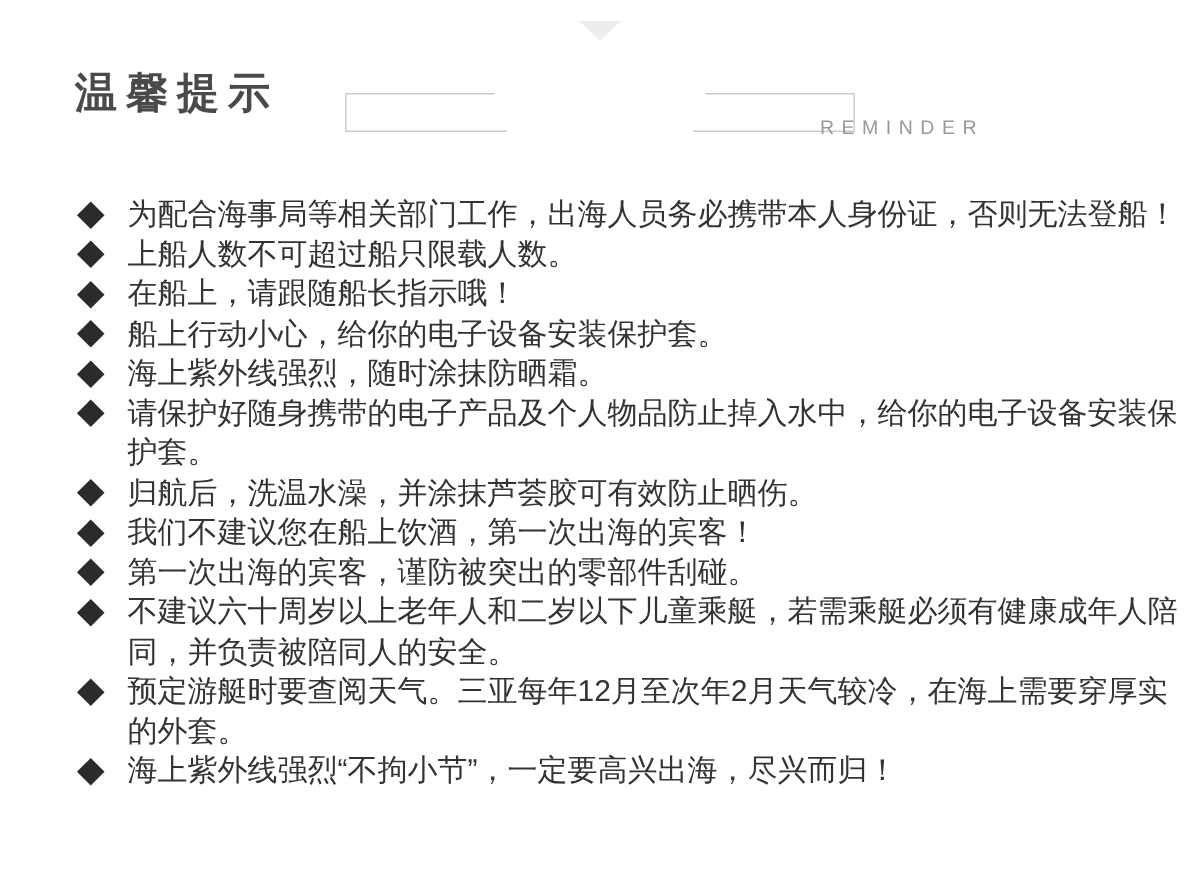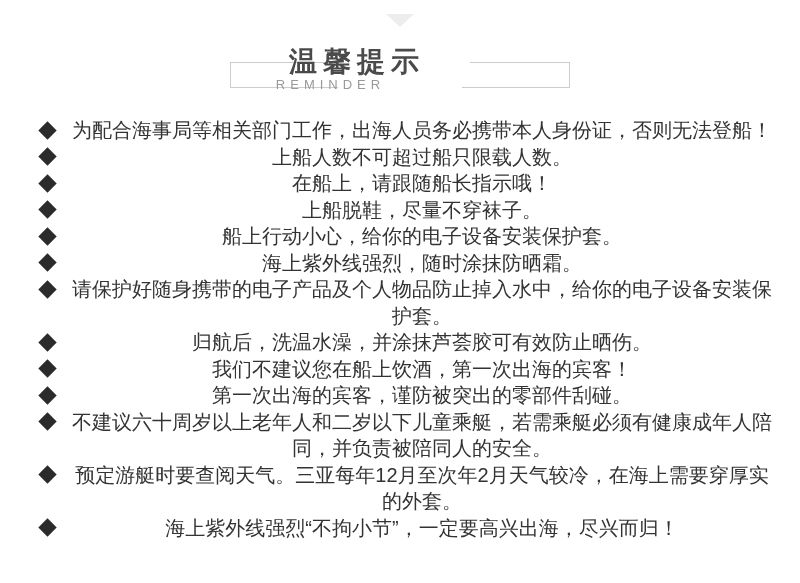--- a/index.html
+++ b/index.html
@@ -23,52 +23,51 @@
     width: 0; height: 0;
     border-left: 14px solid transparent;
     border-right: 14px solid transparent;
     border-top: 13px solid var(--triangle, #ededed);
   }
   
   .header { position: absolute; top: 0; left: 0; width: 800px; height: 110px; }
   .title {
     position: absolute;
     top: 43px; left: 0; width: 708px;
-    text-align: center;
     font-size: 28px;
     font-weight: bold;
     letter-spacing: 6px;
     text-indent: 6px;
     color: var(--title, #4a4a4a);
+    padding-left: 44px;
   }
   .subtitle {
     position: absolute;
     top: 77px; left: 0; width: 656px;
-    text-align: center;
+    text-align: right;
     font-size: 13px;
     letter-spacing: 5px;
     text-indent: 5px;
     color: var(--subtitle, #999999);
   }
   .hline { position: absolute; height: 1px; background: var(--line, #cccccc); }
   .vline { position: absolute; width: 1px;  background: var(--line, #cccccc); }
   .l-tl { left: 230px; top: 62px; width: 100px; }
   .l-tr { left: 470px; top: 62px; width: 100px; }
   .l-bl { left: 230px; top: 87px; width: 108px; }
   .l-br { left: 462px; top: 87px; width: 108px; }
   .l-vl { left: 230px; top: 62px; height: 26px; }
   .l-vr { left: 569px; top: 62px; height: 26px; }
   
   .list {
     position: absolute;
     top: 117px; left: 38px;
     width: 734px;
-    margin: 0; padding: 0;
+    margin: 13px; padding: 0;
     list-style: none;
-    text-align: center;
   }
   .item {
     display: flex;
     align-items: flex-start;
     color: var(--text, #333333);
     font-size: 20px;
     line-height: 26.5px;
   }
   .marker-box {
     flex: 0 0 18px;
@@ -118,26 +117,20 @@
     <span class="item-text">上船人数不可超过船只限载人数。</span>
   </li>
 
   <li class="item">
     <span class="marker-box">
       <span class="diamond"></span>
     </span>
     <span class="item-text">在船上，请跟随船长指示哦！</span>
   </li>
 
-  <li class="item">
-    <span class="marker-box">
-      <span class="diamond"></span>
-    </span>
-    <span class="item-text">上船脱鞋，尽量不穿袜子。</span>
-  </li>
 
   <li class="item">
     <span class="marker-box">
       <span class="diamond"></span>
     </span>
     <span class="item-text">船上行动小心，给你的电子设备安装保护套。</span>
   </li>
 
   <li class="item">
     <span class="marker-box">

